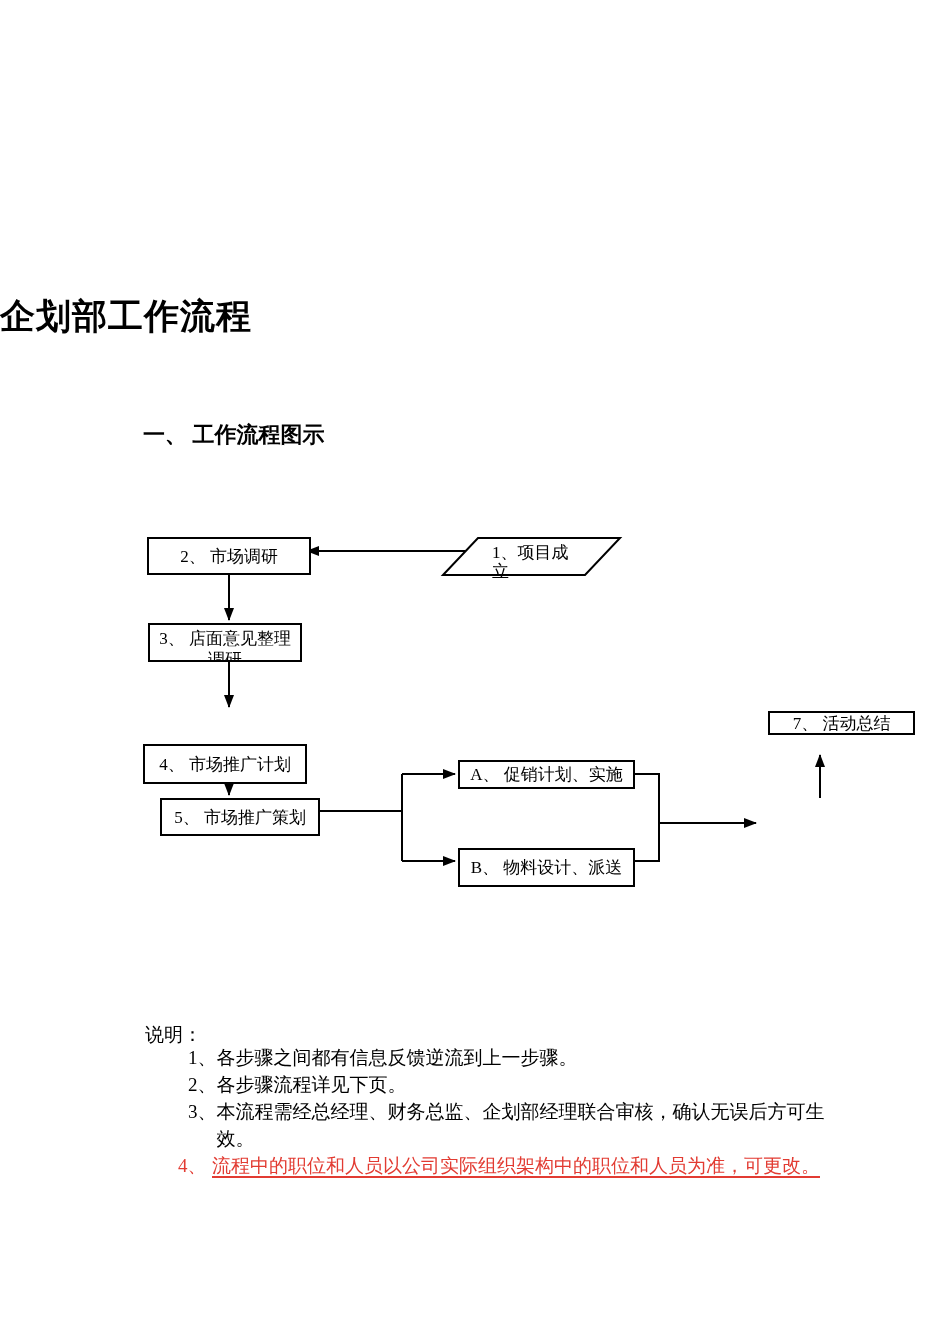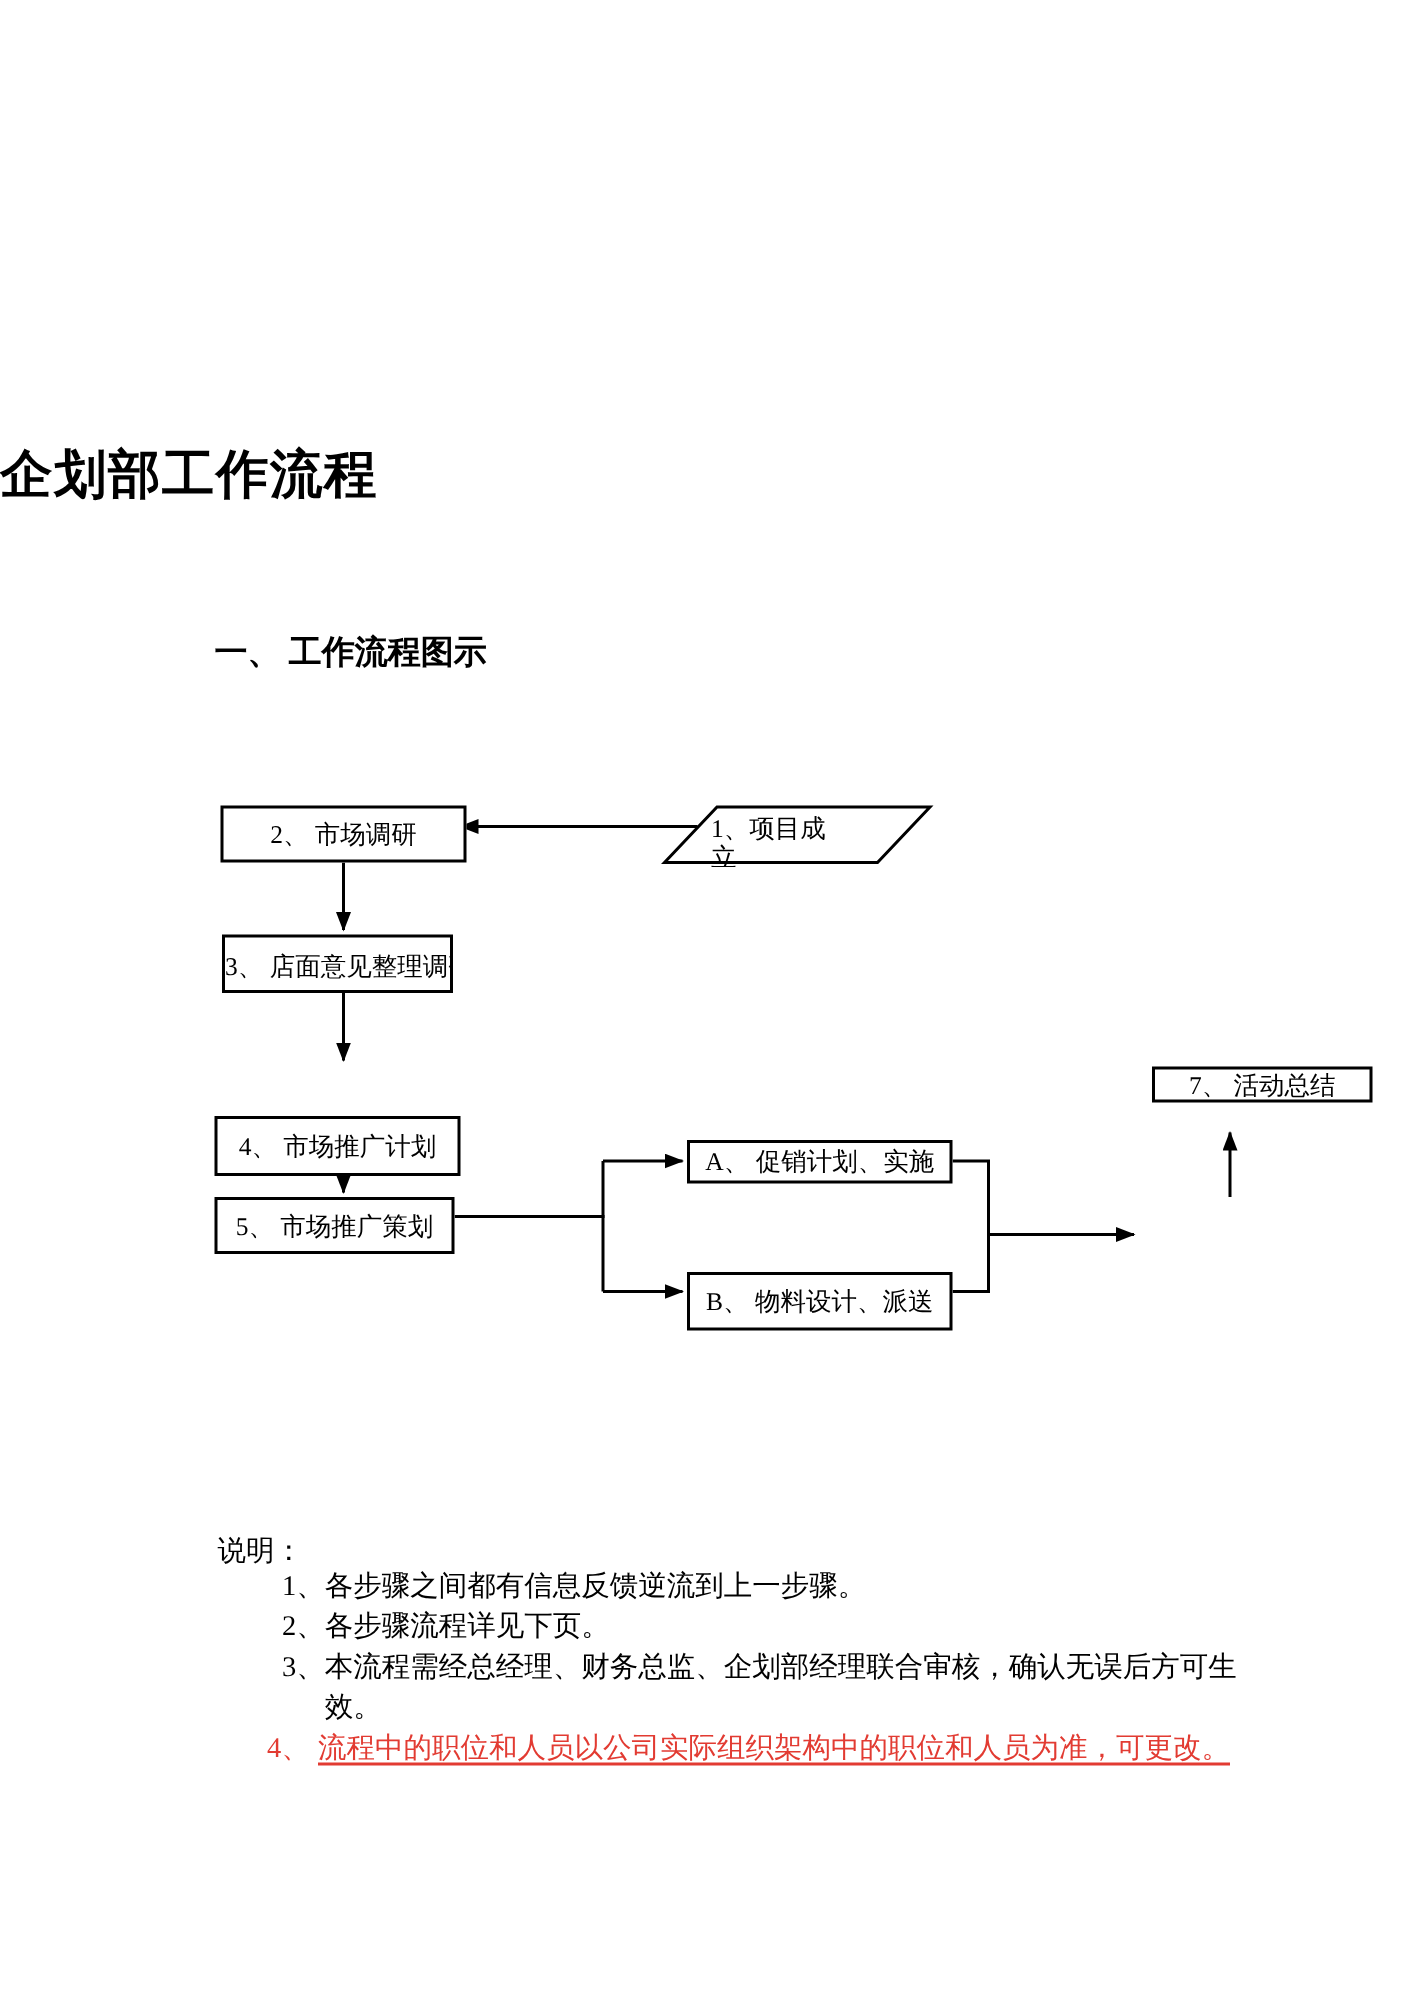--- a/index.html
+++ b/index.html
@@ -26,35 +26,35 @@
   }
   .flowchart svg{position:absolute;left:0;top:0;}
   .node{
     position:absolute;box-sizing:border-box;
     border:2px solid #000;background:#fff;
     display:flex;align-items:center;justify-content:center;
     font-size:17px;line-height:21px;white-space:nowrap;
   }
   .node-2{left:147px;top:7px;width:164px;height:38px;text-align:center;}
   .node-3{left:148px;top:93px;width:154px;height:39px;
-    flex-direction:row;justify-content:flex-start;padding-top:3px;
+    flex-direction:column;justify-content:flex-start;padding-top:3px;
     overflow:hidden;align-items:center;}
   .node-3 span{display:block;text-align:center;}
   .node-4{left:143px;top:180px;width:164px;height:40px;margin-top:34px;}
-  .node-5{left:143px;top:268px;width:160px;height:38px;}
+  .node-5{left:160px;top:268px;width:160px;height:38px;}
   .node-a{left:458px;top:230px;width:177px;height:29px;}
   .node-b{left:458px;top:318px;width:177px;height:39px;}
   .node-6{left:760px;top:268px;width:146px;height:39px;}
   .node-7{left:768px;top:181px;width:147px;height:24px;}
   .start-clip{
     position:absolute;left:443px;top:8px;width:177px;height:40px;
     overflow:hidden;
   }
   .start-text{
-    margin-left:31px;width:86px;
+    margin-left:49px;width:86px;
     font-size:17px;line-height:19px;padding-top:5px;
   }
   .notes-label{
     position:absolute;left:145px;top:1021px;
     font-size:19px;line-height:27px;
   }
   .note-item{
     position:absolute;display:flex;
     font-size:19px;line-height:27px;
   }

